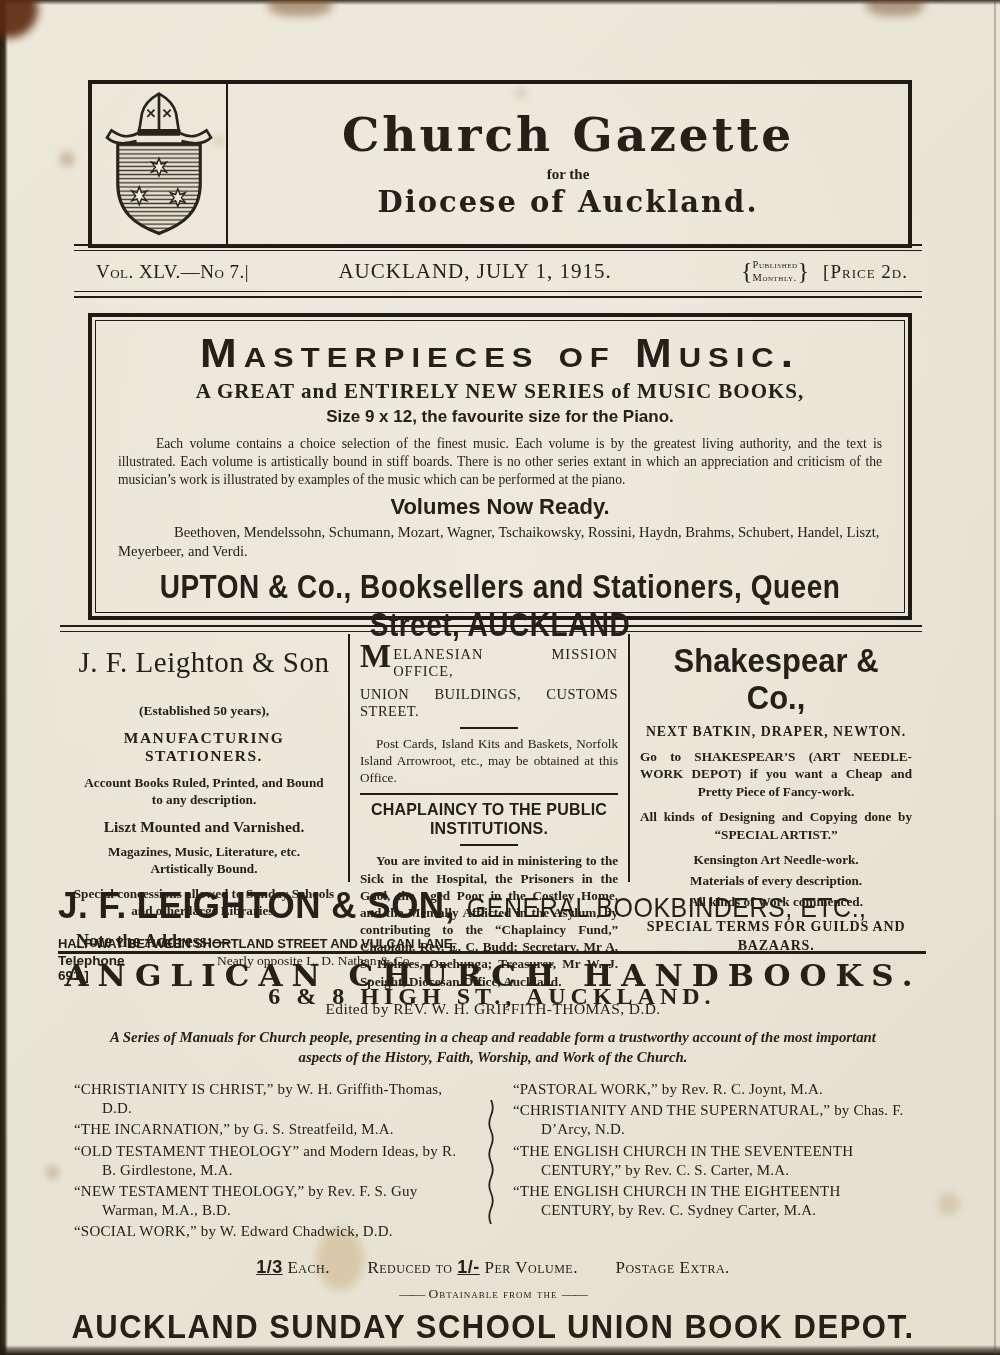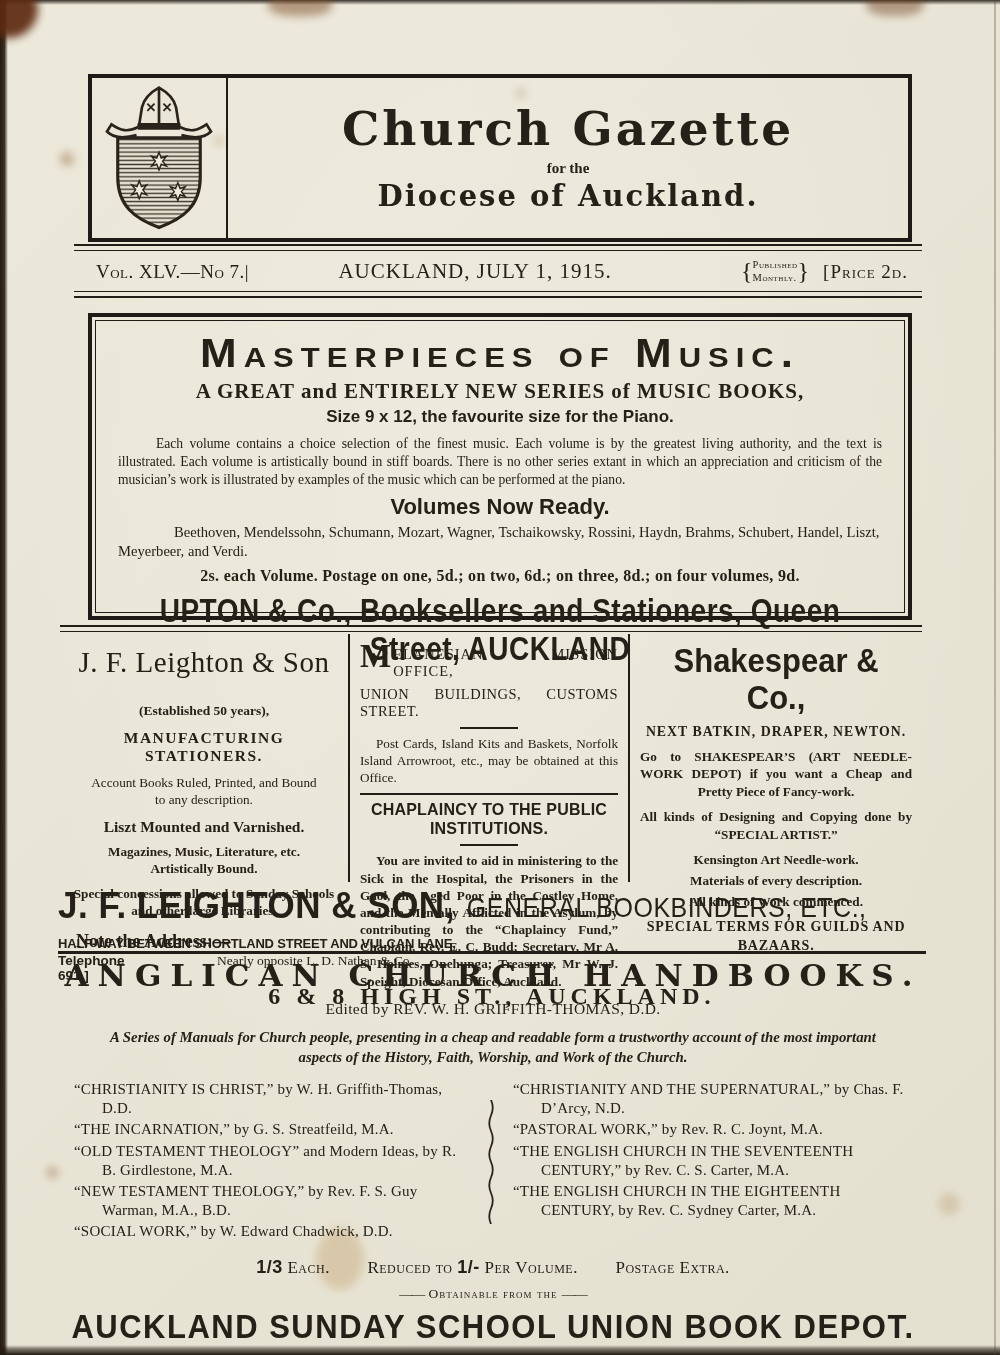--- a/index.html
+++ b/index.html
@@ -25,21 +25,21 @@
   .s2{left:268px;top:-8px;width:64px;height:24px;background:#7a4a22;opacity:.5;border-radius:40%;}
   .s3{left:866px;top:-10px;width:58px;height:26px;background:#6b3d1d;opacity:.45;border-radius:40%;}
   .s4{left:60px;top:152px;width:14px;height:14px;background:#8a5a2a;opacity:.4;}
   .s5{left:516px;top:88px;width:10px;height:10px;background:#7c5a30;opacity:.25;}
   .s6{left:316px;top:1228px;width:48px;height:62px;background:#b98d4a;opacity:.3;}
   .s7{left:46px;top:1166px;width:13px;height:13px;background:#8a5a2a;opacity:.35;}
   .s8{left:938px;top:1193px;width:22px;height:22px;background:#a97f45;opacity:.25;}
   .s9{left:214px;top:136px;width:10px;height:10px;background:#a9803f;opacity:.3;}
 
   
-  .header-box{position:absolute;left:88px;top:74px;width:816px;height:160px;
+  .header-box{position:absolute;left:88px;top:80px;width:816px;height:160px;
     border:4px solid #1e1a15;display:flex;}
   .crest-cell{width:134px;border-right:2px solid #1e1a15;display:flex;align-items:center;justify-content:center;}
   .title-cell{flex:1;display:flex;flex-direction:column;align-items:center;justify-content:center;line-height:1.05;}
   .gazette-title{font-size:47px;font-weight:bold;letter-spacing:3px;
     font-family:"DejaVu Serif","Liberation Serif",serif;}
   .for-the{font-size:15px;font-weight:bold;margin-top:7px;}
   .diocese{font-size:29px;font-weight:bold;letter-spacing:2px;margin-top:5px;
     font-family:"DejaVu Serif","Liberation Serif",serif;}
 
   
@@ -72,21 +72,21 @@
   .col-rule{position:absolute;left:60px;top:625px;width:862px;}
   .columns{position:absolute;left:60px;top:634px;width:862px;height:248px;display:flex;}
   .col{padding:6px 10px;}
   .col-left{width:272px;text-align:center;}
   .col-mid{width:262px;border-left:2px solid #221d16;border-right:2px solid #221d16;}
   .col-right{width:276px;text-align:center;}
 
   .jfl-name{font-size:29px;letter-spacing:.5px;margin-top:6px;}
   .jfl-est{font-size:13.5px;font-weight:bold;margin-top:24px;}
   .jfl-head{font-size:15.5px;font-weight:bold;letter-spacing:1.5px;margin-top:10px;}
-  .jfl-l{font-size:13.2px;font-weight:400;margin-top:9px;line-height:1.3;}
+  .jfl-l{font-size:13.2px;font-weight:700;margin-top:9px;line-height:1.3;}
   .jfl-maps{font-size:15.5px;font-weight:bold;margin-top:10px;}
   .jfl-sm{font-size:13.2px;font-weight:600;margin-top:7px;line-height:1.3;}
   .jfl-note{font-size:18px;font-weight:bold;text-align:left;margin-top:12px;padding-left:6px;}
 
   .m-line1{display:flex;align-items:flex-start;margin-top:2px;}
   .dropcap{font-size:33px;line-height:.9;font-weight:600;}
   .m-rest{flex:1;display:block;font-size:14.5px;letter-spacing:1px;text-align:justify;text-align-last:justify;padding-top:4px;padding-left:2px;}
   .m-line2{font-size:14.5px;letter-spacing:.5px;text-align:justify;text-align-last:justify;margin-top:6px;}
   .short-rule{width:58px;height:2px;background:#221d16;margin:7px auto 6px auto;}
   .mid-par{font-size:13.2px;text-align:justify;line-height:1.3;}
@@ -122,21 +122,21 @@
     font-family:"DejaVu Serif","Liberation Serif",serif;transform:scaleY(.95);}
   .hb-edited{font-size:15.5px;margin-top:6px;letter-spacing:.4px;}
   .hb-blurb{font-size:14.8px;font-weight:bold;font-style:italic;margin:10px auto 0 auto;max-width:800px;line-height:1.35;}
   .hb-books{display:flex;text-align:left;margin-top:12px;padding:0 16px;}
   .hb-col{flex:1;}
   .hb-col-l{padding-right:14px;}
   .hb-col-r{padding-left:16px;}
   .book{font-size:15px;line-height:1.28;padding-left:28px;text-indent:-28px;letter-spacing:.2px;margin-bottom:2px;}
   .wavy{width:10px;flex:0 0 10px;display:flex;align-items:center;}
   .hb-price{margin-top:14px;font-size:17px;letter-spacing:.5px;}
-  .hb-price .num{font-weight:bold;font-family:"Liberation Sans",sans-serif;font-size:18px;}
+  .hb-price .num{font-weight:bold;font-family:"Liberation Sans",sans-serif;font-size:18px;text-decoration:underline;}
   .hb-price .sc{font-variant:small-caps;}
   .hb-price .gap{display:inline-block;width:28px;}
   .hb-obtain{margin-top:8px;font-size:13.5px;font-variant:small-caps;letter-spacing:1px;}
   .hb-obtain .dash{letter-spacing:-1px;}
   .hb-depot{font-size:31px;font-weight:bold;font-family:"Liberation Sans",sans-serif;letter-spacing:1.5px;margin-top:8px;transform:scaleY(1.05);}
   .hb-street-line{margin-top:10px;display:flex;justify-content:center;align-items:baseline;}
   .hb-street{font-size:19px;font-weight:bold;font-family:"Liberation Sans",sans-serif;letter-spacing:3px;}
   .hb-corner{font-size:14.5px;margin:0 26px;}
   .hb-city{font-size:19px;font-weight:bold;font-family:"Liberation Sans",sans-serif;letter-spacing:1px;}
 </style>
@@ -218,21 +218,20 @@
   </div>
 
   <div class="music-ad">
     <div class="music-inner">
       <div class="ad-title">Masterpieces of Music.</div>
       <div class="ad-series">A GREAT and ENTIRELY NEW SERIES of MUSIC BOOKS,</div>
       <div class="ad-size">Size 9 x 12, the favourite size for the Piano.</div>
       <div class="ad-body">Each volume contains a choice selection of the finest music.  Each volume is by the greatest living authority, and the text is illustrated.  Each volume is artistically bound in stiff boards.  There is no other series extant in which an appreciation and criticism of the musician’s work is illustrated by examples of the music which can be performed at the piano.</div>
       <div class="ad-ready">Volumes Now Ready.</div>
       <div class="ad-composers">Beethoven, Mendelssohn, Schumann, Mozart, Wagner, Tschaikowsky, Rossini, Haydn, Brahms, Schubert, Handel, Liszt, Meyerbeer, and Verdi.</div>
-      <div class="ad-pricing">2s. each Volume.   Postage on one, 5d.; on two, 6d.; on three, 8d.; on four volumes, 9d.</div>
       <div class="ad-advertiser">UPTON &amp; Co., Booksellers and Stationers, Queen Street, AUCKLAND</div>
     </div>
   </div>
 
   <div class="col-rule">
     <div class="rule-dbl-a"></div>
   </div>
 
   <div class="columns">
     <div class="col col-left">
@@ -308,22 +307,22 @@
         <div class="book">“OLD TESTAMENT THEOLOGY” and Modern Ideas, by R. B. Girdlestone, M.A.</div>
         <div class="book">“NEW TESTAMENT THEOLOGY,” by Rev. F. S. Guy Warman, M.A., B.D.</div>
         <div class="book">“SOCIAL WORK,” by W. Edward Chadwick, D.D.</div>
       </div>
       <div class="wavy">
         <svg width="8" height="124" viewBox="0 0 8 124">
           <path d="M4 0 q3.5 7.75 0 15.5 q-3.5 7.75 0 15.5 q3.5 7.75 0 15.5 q-3.5 7.75 0 15.5 q3.5 7.75 0 15.5 q-3.5 7.75 0 15.5 q3.5 7.75 0 15.5 q-3.5 7.75 0 15.5" fill="none" stroke="#29231b" stroke-width="1.8"></path>
         </svg>
       </div>
       <div class="hb-col hb-col-r">
+        <div class="book">“PASTORAL WORK,” by Rev. R. C. Joynt, M.A.</div>
         <div class="book">“CHRISTIANITY AND THE SUPERNATURAL,” by Chas. F. D’Arcy, N.D.</div>
-        <div class="book">“PASTORAL WORK,” by Rev. R. C. Joynt, M.A.</div>
         <div class="book">“THE ENGLISH CHURCH IN THE SEVENTEENTH CENTURY,” by Rev. C. S. Carter, M.A.</div>
         <div class="book">“THE ENGLISH CHURCH IN THE EIGHTEENTH CENTURY, by Rev. C. Sydney Carter, M.A.</div>
       </div>
     </div>
 
     <div class="hb-price">
       <span class="num">1/3</span>
       <span class="sc">Each.</span>
       <span class="gap"></span>
       <span class="sc">Reduced to</span>

